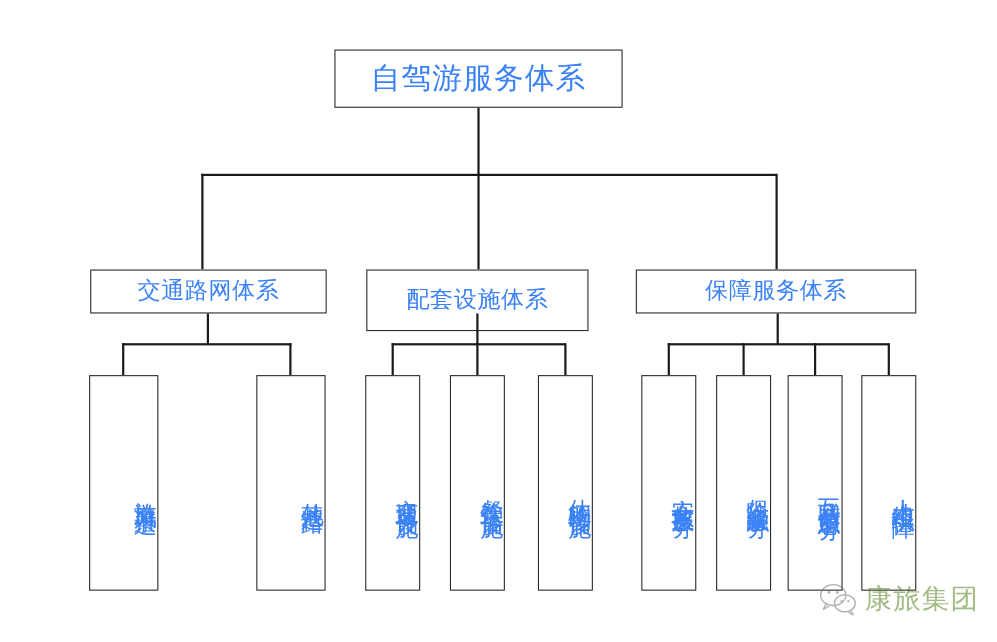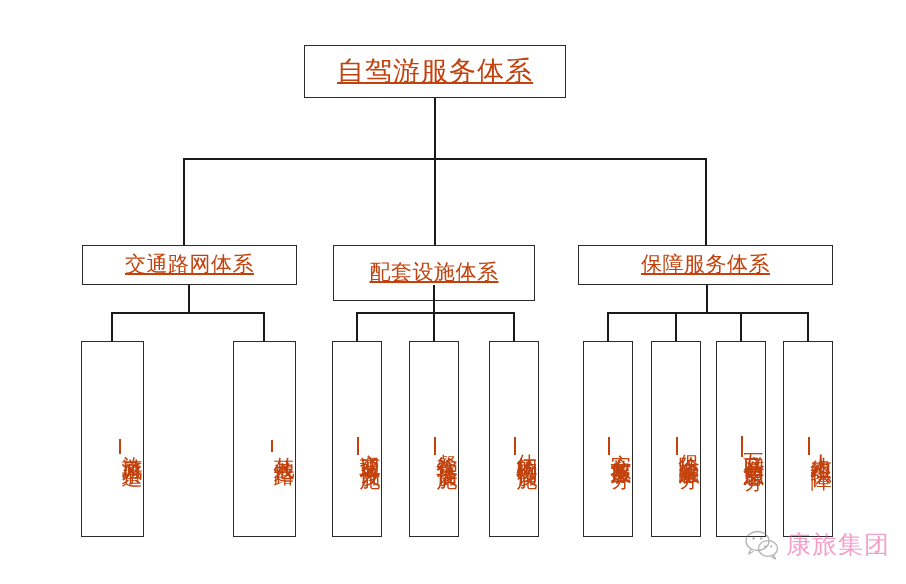--- a/index.html
+++ b/index.html
@@ -20,23 +20,22 @@
 
   
   .box {
     position: absolute;
     box-sizing: border-box;
     border: 1.5px solid #2b2b2b;
     background: #ffffff;
     display: flex;
     align-items: center;
     justify-content: center;
-    color: #c2410c;
+    color: #3b82f6;
     line-height: 1.12;
-    text-decoration: underline;
   }
 
   .box.root {
     font-size: 27px;
     letter-spacing: 1px;
   }
   .box.level2 {
     font-size: 21px;
     letter-spacing: 0.5px;
   }
@@ -69,21 +68,21 @@
     opacity: 0.52;
     pointer-events: none;
   }
   #watermark .wm-logo {
     position: relative;
     width: 34px;
     height: 30px;
   }
   #watermark .wm-text {
     font-size: 25px;
-    color: #ec4899;
+    color: #4d7c0f;
     font-family: "Liberation Sans", sans-serif;
     letter-spacing: 1px;
     white-space: nowrap;
   }
 </style>
 </head>
 <body>
 
 <div id="canvas">
 

